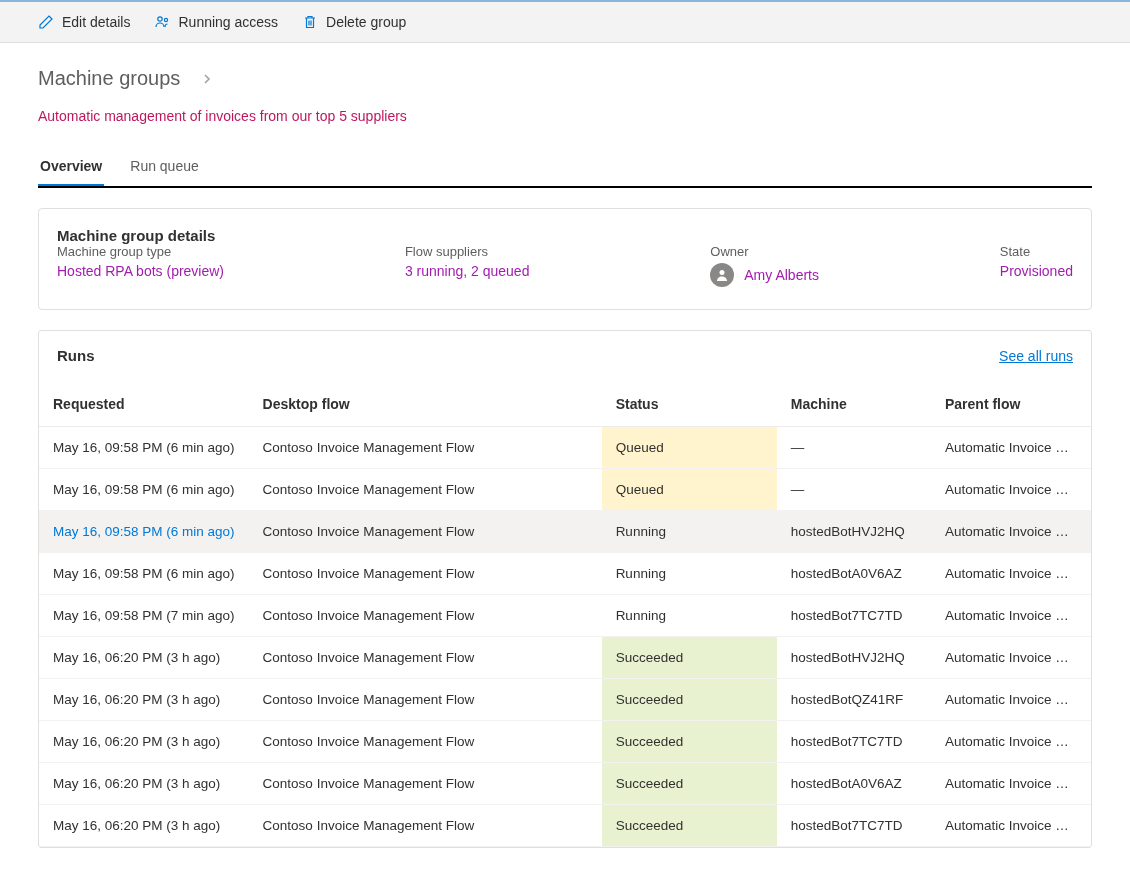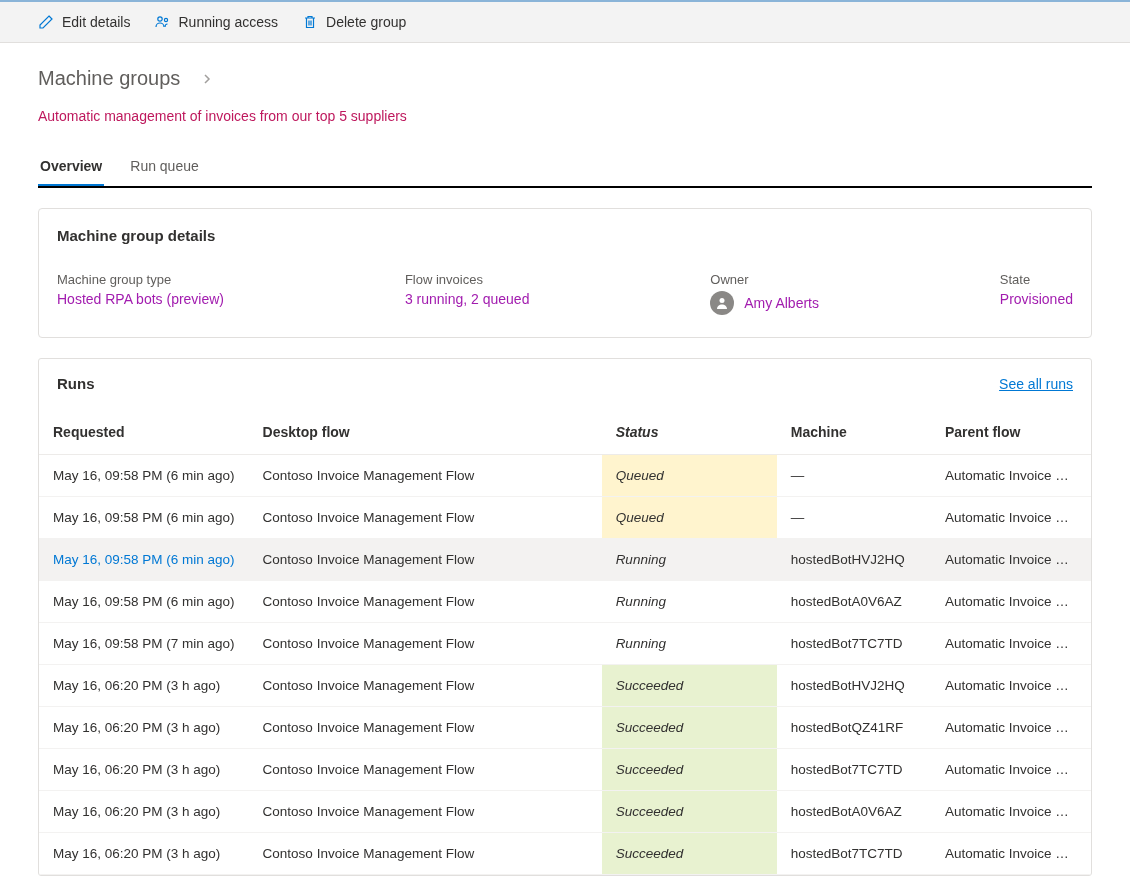--- a/index.html
+++ b/index.html
@@ -60,21 +60,21 @@
   font-weight: 600;
   border-bottom: 2px solid #0078d4;
 }
 .card {
   border: 1px solid #e1dfdd;
   border-radius: 4px;
   padding: 18px 18px 22px 18px;
   margin-bottom: 20px;
   background: #fff;
 }
-.card-title { font-weight: 600; font-size: 15px; margin-bottom: 28px; }
+.card-title { font-weight: 600; font-size: 15px; }
 .details-grid {
   display: flex;
   justify-content: space-between;
 }
 .detail-col { display: flex; flex-direction: column; gap: 4px; }
 .detail-label { color: #605e5c; font-size: 13px; }
 .detail-value { font-size: 14px; color: #a21caf; }
 .owner-row { display:flex; align-items:center; gap:10px; }
 .avatar {
   width: 24px; height: 24px; border-radius: 50%;
@@ -115,21 +115,21 @@
   white-space: nowrap;
   overflow: hidden;
   text-overflow: ellipsis;
 }
 table.runs tr.highlight { background: #f3f2f1; }
 table.runs tr.highlight td:first-child { color: #0078d4; }
 .status-cell.status-queued { background: #fff4ce; }
 .status-cell.status-succeeded { background: #e8f2d0; }
 .col-requested { width: 180px; }
 .col-flow { width: 360px; }
-.col-status { width: 180px; font-style: italic; }
+.col-status { width: 180px; }
 .col-machine { width: 155px; }
 .col-parent { max-width: 160px; }
 </style>
 </head>
 <body>
 
 <div class="toolbar">
   <button class="toolbar-btn">
     <span class="icon">
       <svg width="16" height="16" viewBox="0 0 16 16" fill="none" stroke="currentColor" stroke-width="1.2">
@@ -176,21 +176,21 @@
   </div>
 
   <div class="card">
     <div class="card-title">Machine group details</div>
     <div class="details-grid">
       <div class="detail-col">
         <span class="detail-label">Machine group type</span>
         <span class="detail-value">Hosted RPA bots (preview)</span>
       </div>
       <div class="detail-col">
-        <span class="detail-label">Flow invoices</span>
+        <span class="detail-label">Flow suppliers</span>
         <span class="detail-value">3 running, 2 queued</span>
       </div>
       <div class="detail-col">
         <span class="detail-label">Owner</span>
         <span class="detail-value owner-row">
           <span class="avatar">
             <svg viewBox="0 0 16 16" fill="currentColor">
                 <circle cx="8" cy="5.5" r="2.5"></circle>
                 <path d="M3 14c0-2.5 2.2-4.5 5-4.5s5 2 5 4.5"></path>
               </svg>

